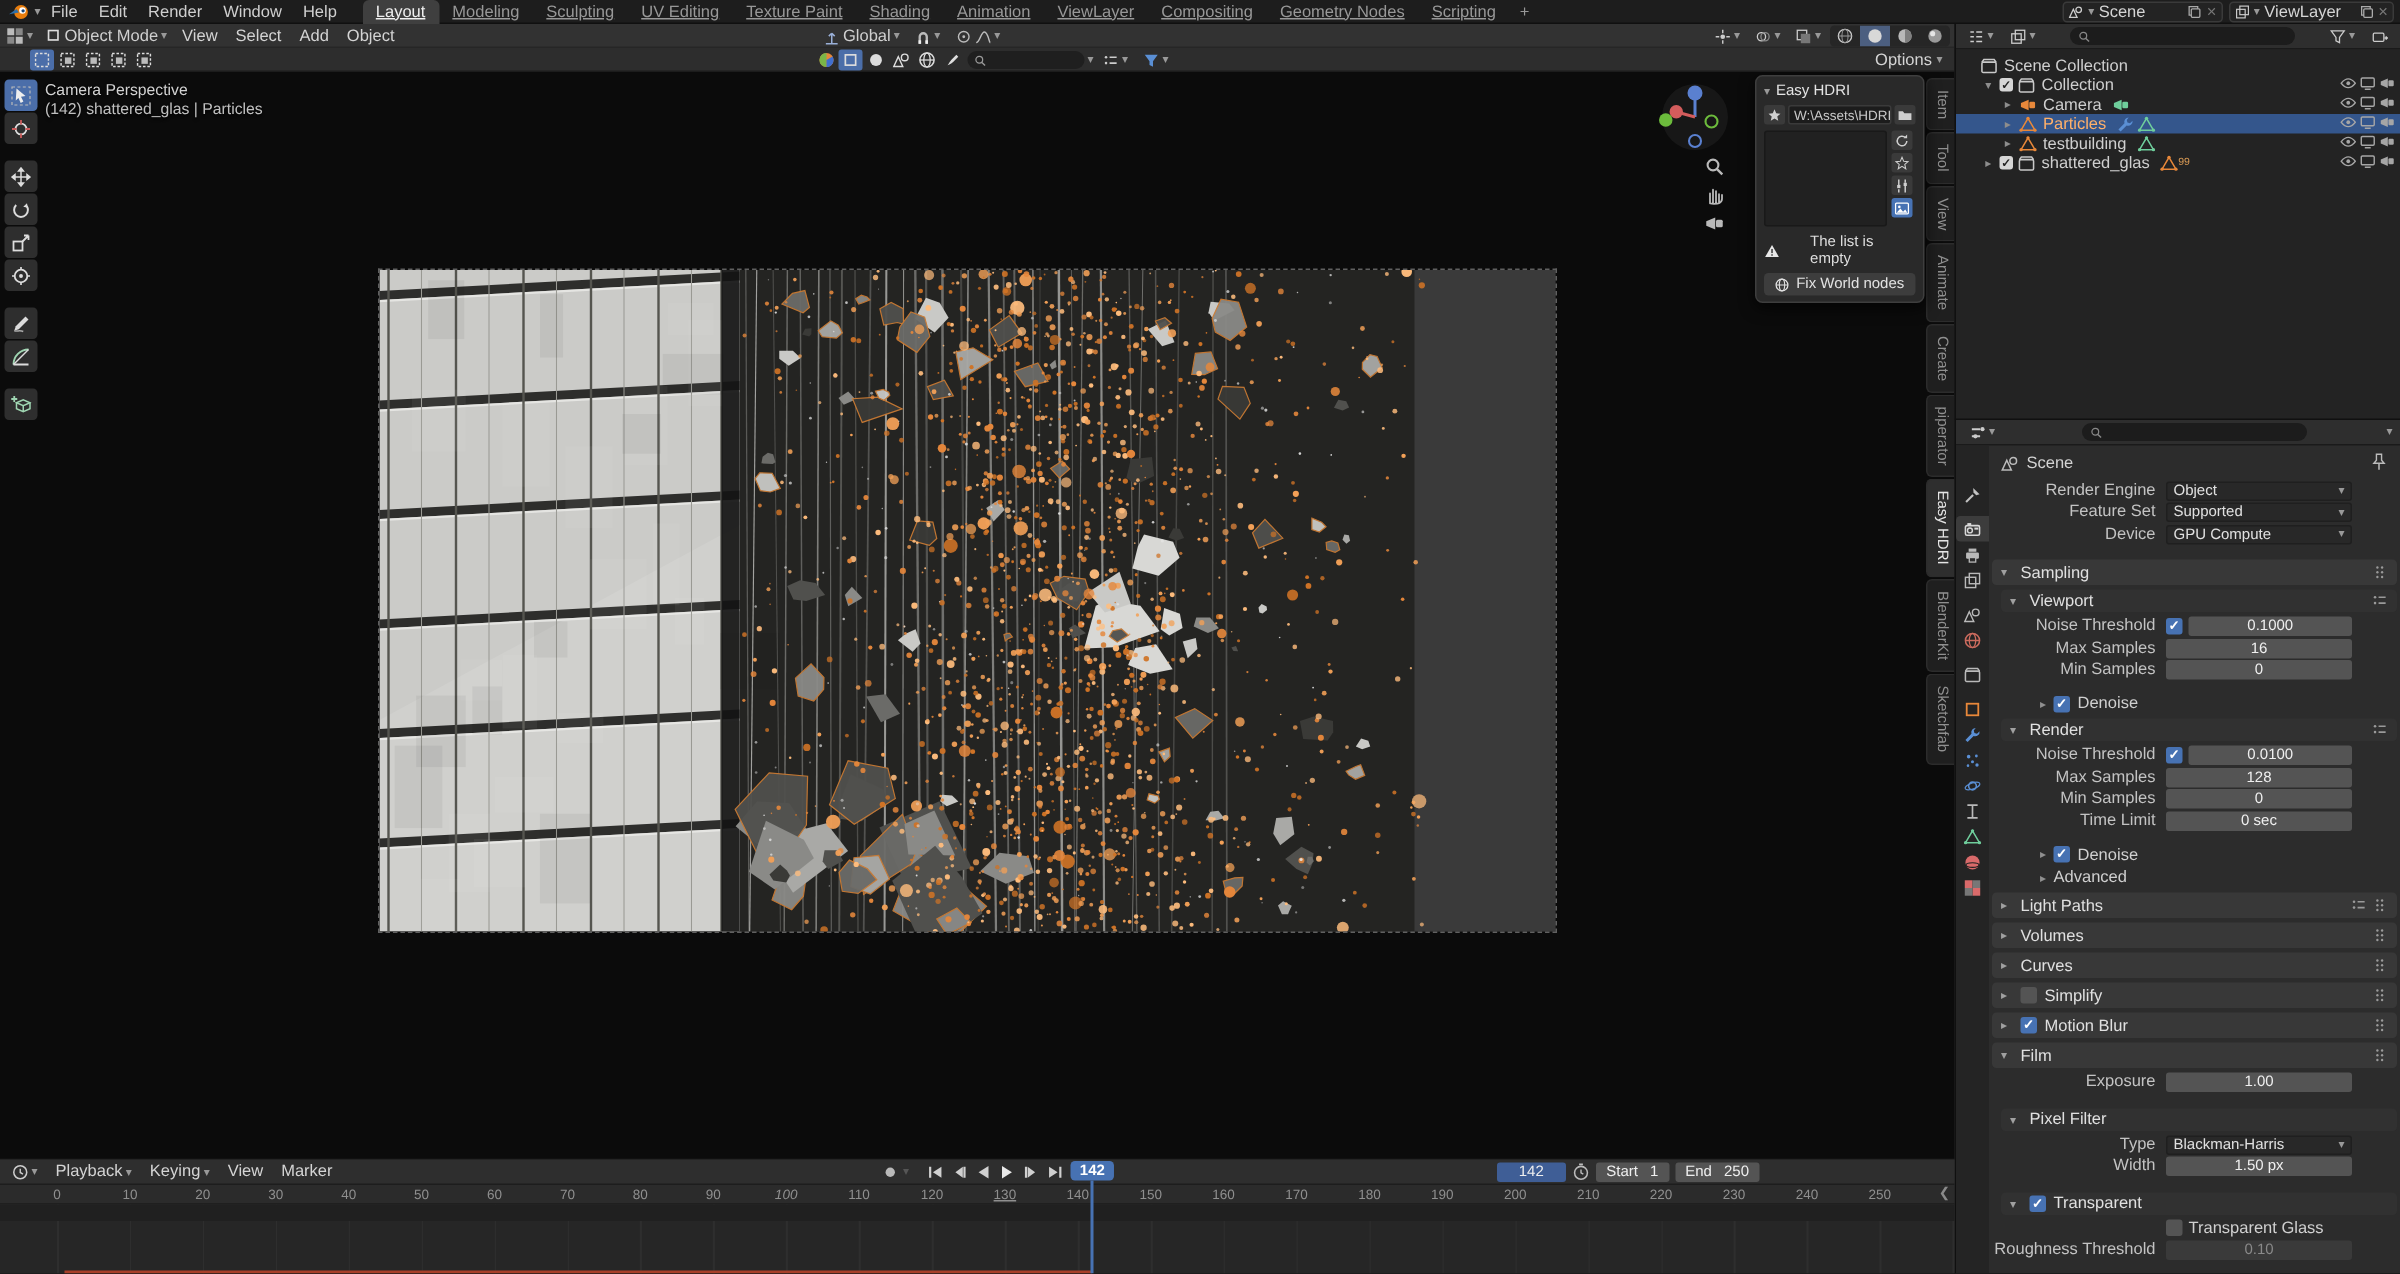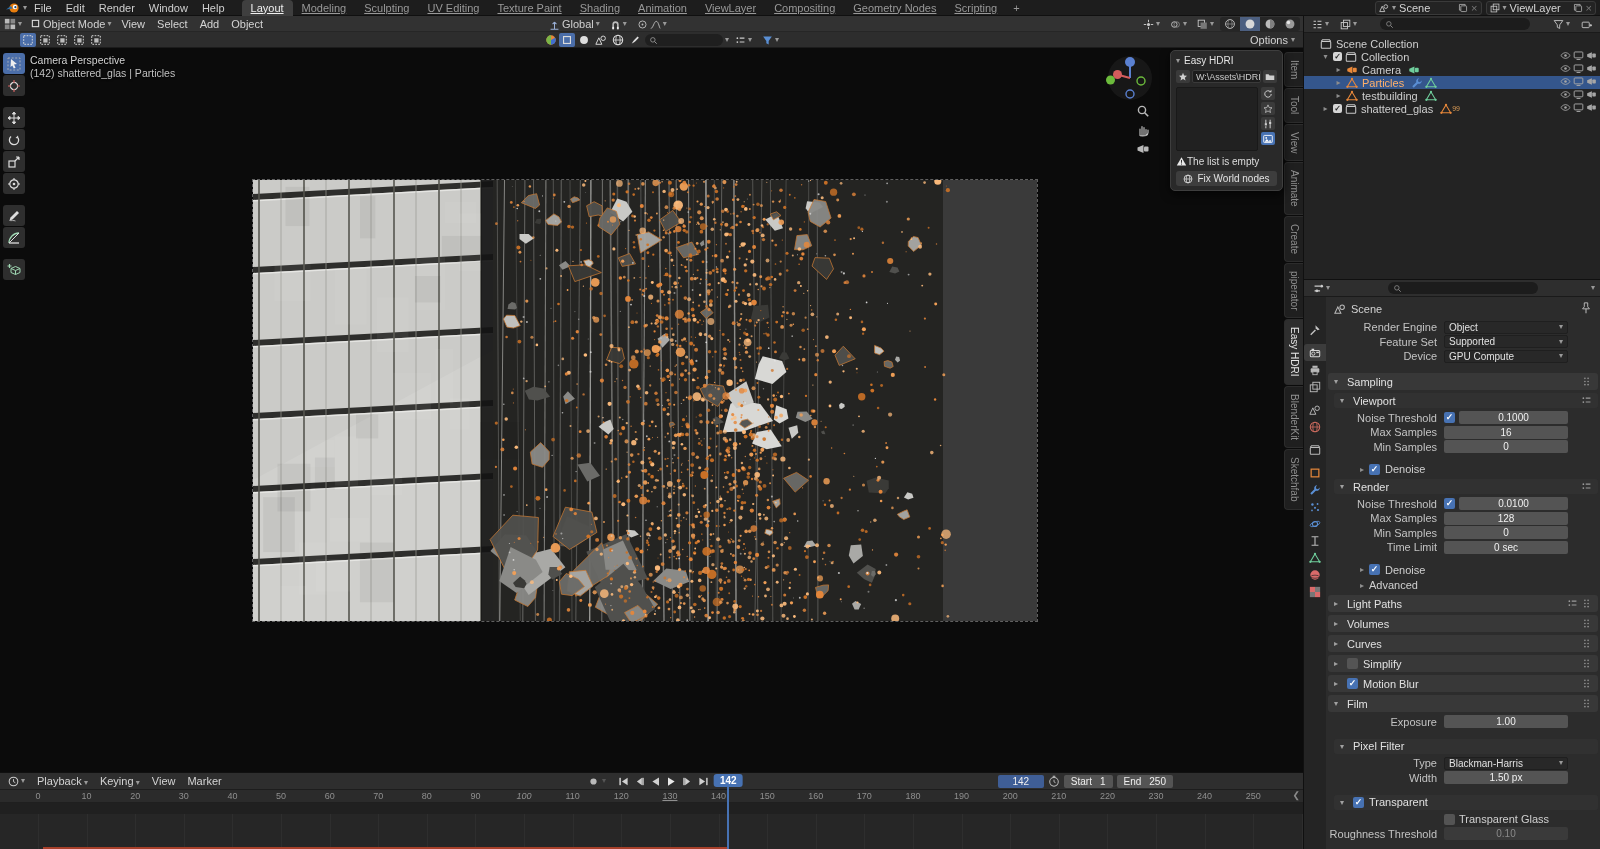--- a/index.html
+++ b/index.html
@@ -72,21 +72,21 @@
   #eh-pathrow { display:flex; align-items:center; gap:2px; margin-bottom:4px;}
   #eh-path { flex:1; background:#1c1c1c; border:1px solid #3a3a3a; border-radius:2px; height:13px;
      color:#c9c9c9; font-size:9px; padding:0 3px; line-height:12px; overflow:hidden; white-space:nowrap;}
   .eh-sq { width:14px; height:13px; background:#3a3a3a; border-radius:2px; display:flex; align-items:center;
      justify-content:center; color:#cfcfcf;}
   .eh-sq svg { width:10px; height:10px;}
   #eh-body { display:flex; gap:3px; margin-bottom:5px;}
   #eh-preview { width:82px; height:64px; background:#212121; border:1px solid #191919; border-radius:2px;}
   #eh-sidebtns { display:flex; flex-direction:column; gap:2px;}
   .eh-sq.active { background:#4772b3; color:#fff;}
-  #eh-warn { display:flex; align-items:center; gap:0; color:#dedede; font-size:10px; margin-bottom:4px;}
+  #eh-warn { display:flex; align-items:center; gap:20px; color:#dedede; font-size:10px; margin-bottom:4px;}
   #eh-warn svg { width:11px; height:11px; color:#e8e8e8;}
   #eh-fix { display:flex; align-items:center; gap:4px; background:#3d3d3d; border-radius:3px; height:15px;
      justify-content:center; color:#e2e2e2; font-size:10px;}
   #eh-fix svg { width:10px; height:10px;}
 
   
   #outliner { position:absolute; left:1303px; top:16px; width:297px; height:264px; background:#232323;
      border-left:1px solid #101010; border-bottom:1px solid #101010;}
   #ol-header { height:17px; background:#2e2e2e; display:flex; align-items:center; gap:3px; padding:0 4px;
      border-bottom:1px solid #1a1a1a;}
@@ -120,21 +120,21 @@
   #pr-tabs { position:absolute; left:0; top:17px; bottom:0; width:22px; background:#242424; display:flex;
      flex-direction:column; align-items:center; padding-top:24px;}
   .pr-tab { width:22px; height:17px; display:flex; align-items:center; justify-content:center;}
   .pr-tab svg { width:12px; height:12px;}
   .pr-tab.active { background:#3c3c3c; border-radius:3px 0 0 3px;}
   .pr-gap { height:6px;}
   #pr-content { position:absolute; left:22px; right:0; top:17px; bottom:0; padding-top:2px;}
   #pr-crumb { height:20px; display:flex; align-items:center; gap:5px; padding:0 8px; color:#d3d3d3;}
   #pr-crumb svg { width:12px; height:12px; color:#bbb;}
   #pr-pin { margin-left:auto; color:#9a9a9a;}
-  .prow { display:flex; align-items:center; height:13px; margin:1.5px 0;}
+  .prow { display:flex; align-items:flex-start; height:13px; margin:1.5px 0;}
   .plabel { width:118px; text-align:right; padding-right:7px; color:#c3c3c3; flex:none; white-space:nowrap;}
   .pwidgets { flex:1; margin-right:32px; display:flex; gap:4px; align-items:center;}
   .w-slider { flex:1; background:#545454; border-radius:2px; height:13px; color:#f0f0f0;
      text-align:center; line-height:13px; font-size:10px;}
   .w-slider.disabled { background:#3a3a3a; color:#8a8a8a;}
   .w-drop { flex:1; background:#282828; border:1px solid #1f1f1f; border-radius:2px; height:13px; color:#e0e0e0;
      display:flex; align-items:center; padding:0 4px; font-size:10px;}
   .w-drop .dv { flex:1; white-space:nowrap; overflow:hidden;}
   .w-check { width:11px; height:11px; border-radius:2px; background:#545454; flex:none;}
   .w-check.checked { background:#4772b3; color:#fff; font-size:9px; line-height:11px; text-align:center; font-weight:bold;}

